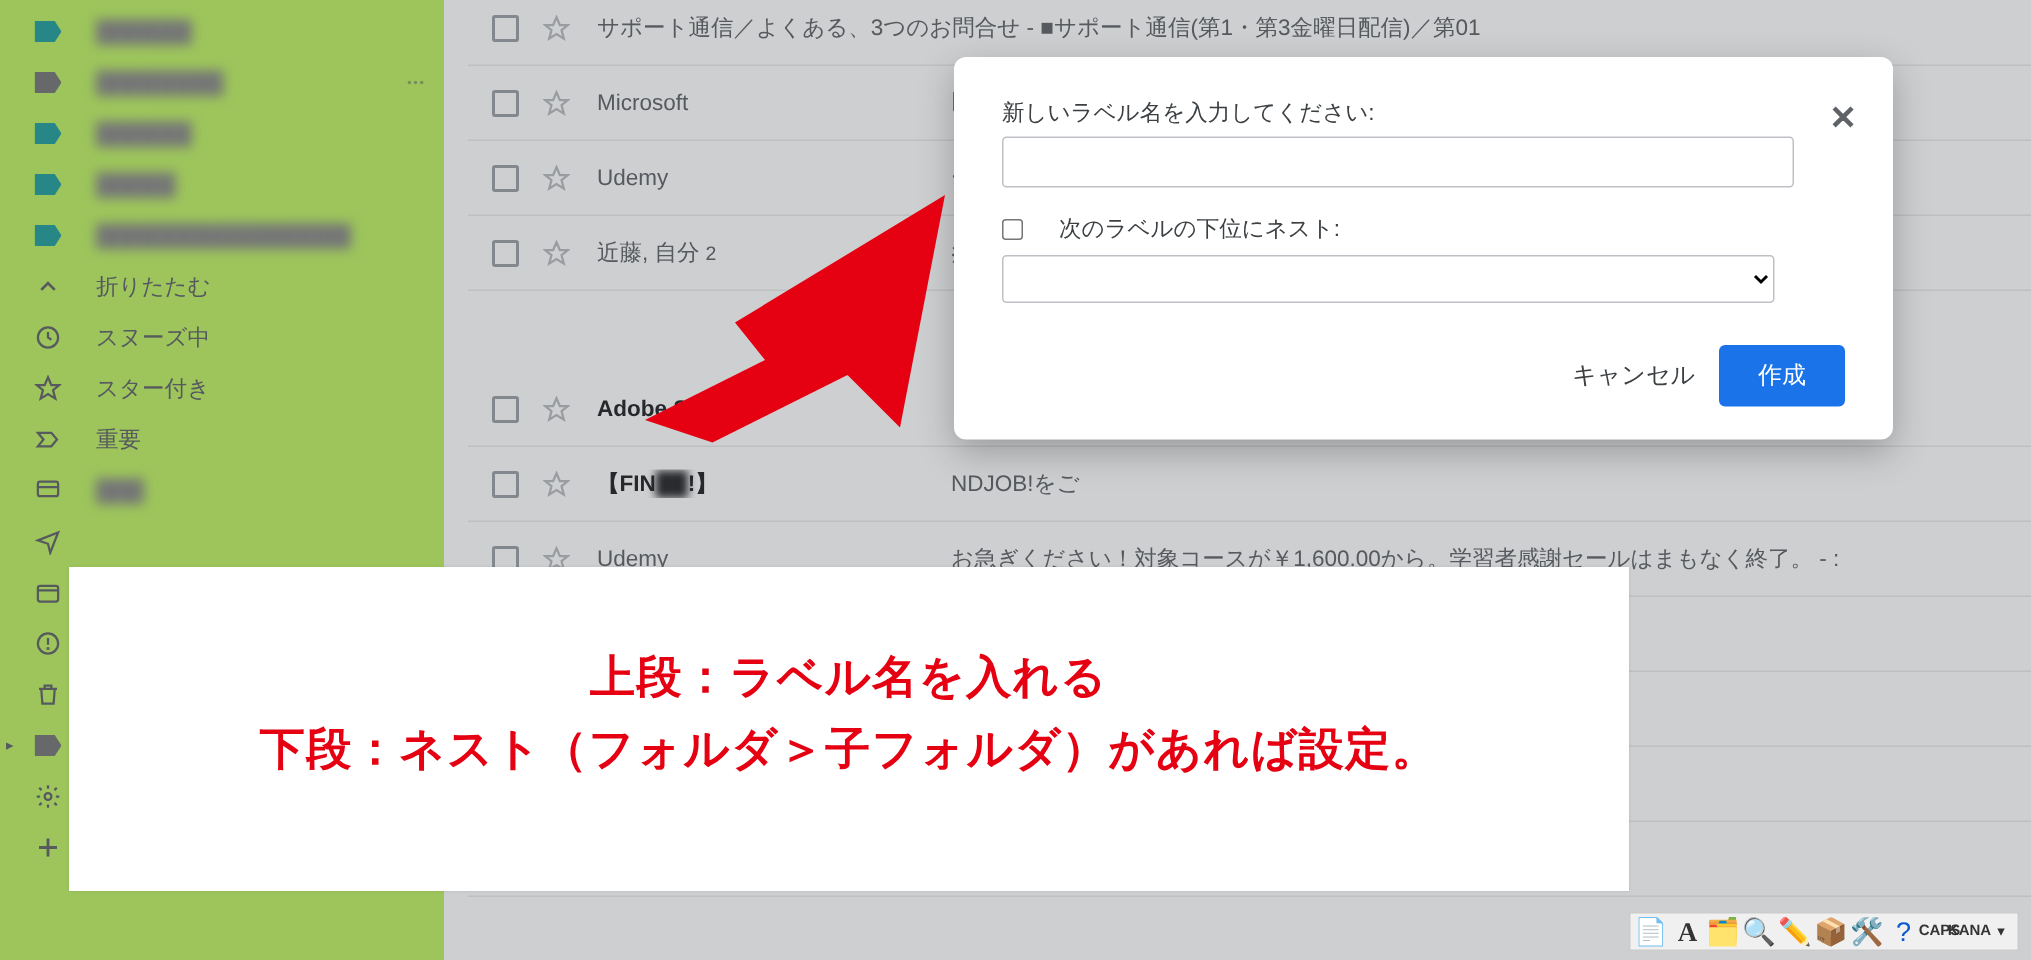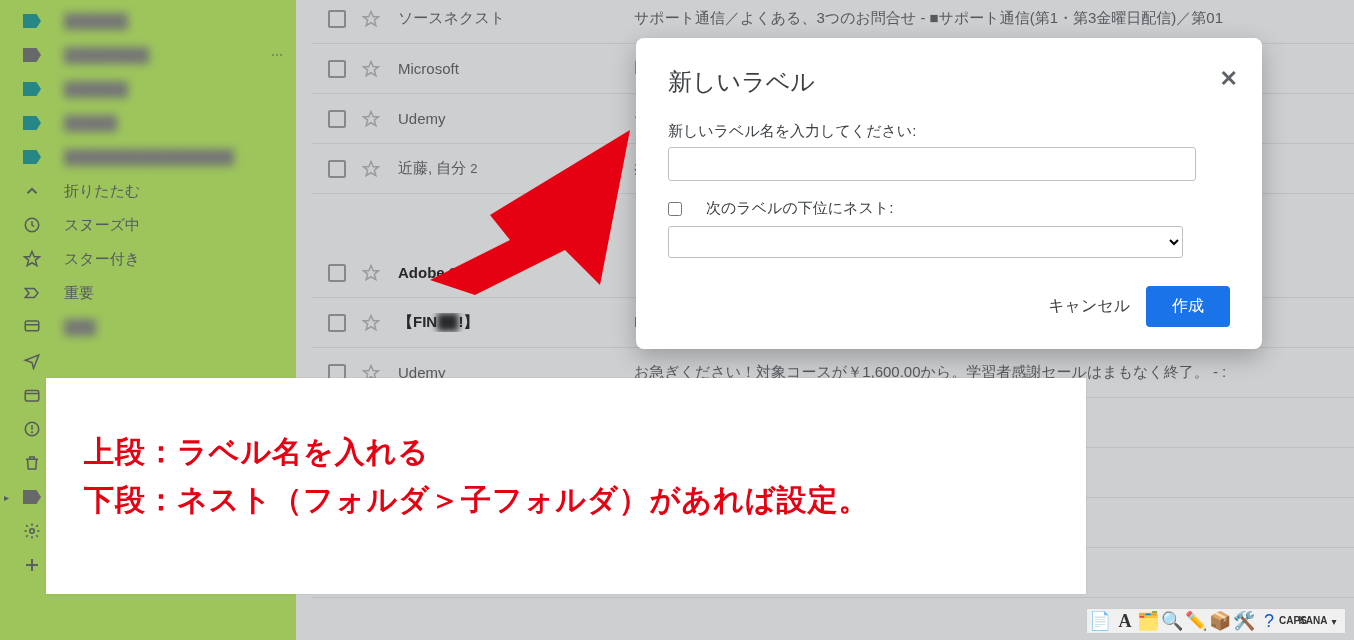--- a/index.html
+++ b/index.html
@@ -141,20 +141,21 @@
     position:absolute; left:390px; top:110px; z-index:20; pointer-events:none;
   }
 
   
   .anno {
     position:absolute; left:46px; top:378px;
     width:1040px; height:216px;
     background:#fff; z-index:30;
     padding:50px 38px;
     box-shadow: 0 0 2px rgba(0,0,0,0.1);
+    text-align: center;
   }
   .anno .line { color:#e50012; font-size:30px; font-weight:700; line-height:1.6; letter-spacing:1px; }
   .anno .indent2 { padding-left: 132px; }
 
   
   .tray {
     position:absolute; right:8px; bottom:6px;
     display:flex; align-items:center; gap:4px;
     background:#f0f0f0; border:1px solid #ccc;
     padding:2px 4px; z-index:40;
@@ -323,21 +324,20 @@
 </div>
 
 <div class="maillist" id="maillist">
     <div class="mail-row">
       <span class="chk"></span>
       <span class="star">
         <svg viewBox="0 0 24 24" width="18" height="18" fill="none" stroke="#b8bbbf" stroke-width="2">
           <polygon points="12 2 15 9 22 9 16.5 13.5 18.5 21 12 17 5.5 21 7.5 13.5 2 9 9 9"></polygon>
         </svg>
       </span>
-      <span class="sender">ソースネクスト</span>
       <span class="subject">サポート通信／よくある、3つのお問合せ - ■サポート通信(第1・第3金曜日配信)／第01</span>
     </div>
     <div class="mail-row">
       <span class="chk"></span>
       <span class="star">
         <svg viewBox="0 0 24 24" width="18" height="18" fill="none" stroke="#b8bbbf" stroke-width="2">
           <polygon points="12 2 15 9 22 9 16.5 13.5 18.5 21 12 17 5.5 21 7.5 13.5 2 9 9 9"></polygon>
         </svg>
       </span>
       <span class="sender">Microsoft</span>
@@ -433,21 +433,20 @@
       </span>
       <span class="sender"></span>
       <span class="subject">- Howdy! Your site at http://japanr</span>
     </div>
   </div>
 
 <div class="dim"></div>
 
 <div class="dialog">
   <div class="dialog-close">✕</div>
-  <div class="dialog-title">新しいラベル</div>
   <label class="dlg-label">新しいラベル名を入力してください:</label>
   <input class="dlg-input" type="text" style="">
   <div class="dlg-check-row">
     <input type="checkbox" class="dlg-check" style="">
     <span>次のラベルの下位にネスト:</span>
   </div>
   <select class="dlg-select"><option></option></select>
   <div class="dlg-actions">
     <button class="btn-cancel">キャンセル</button>
     <button class="btn-primary">作成</button>

